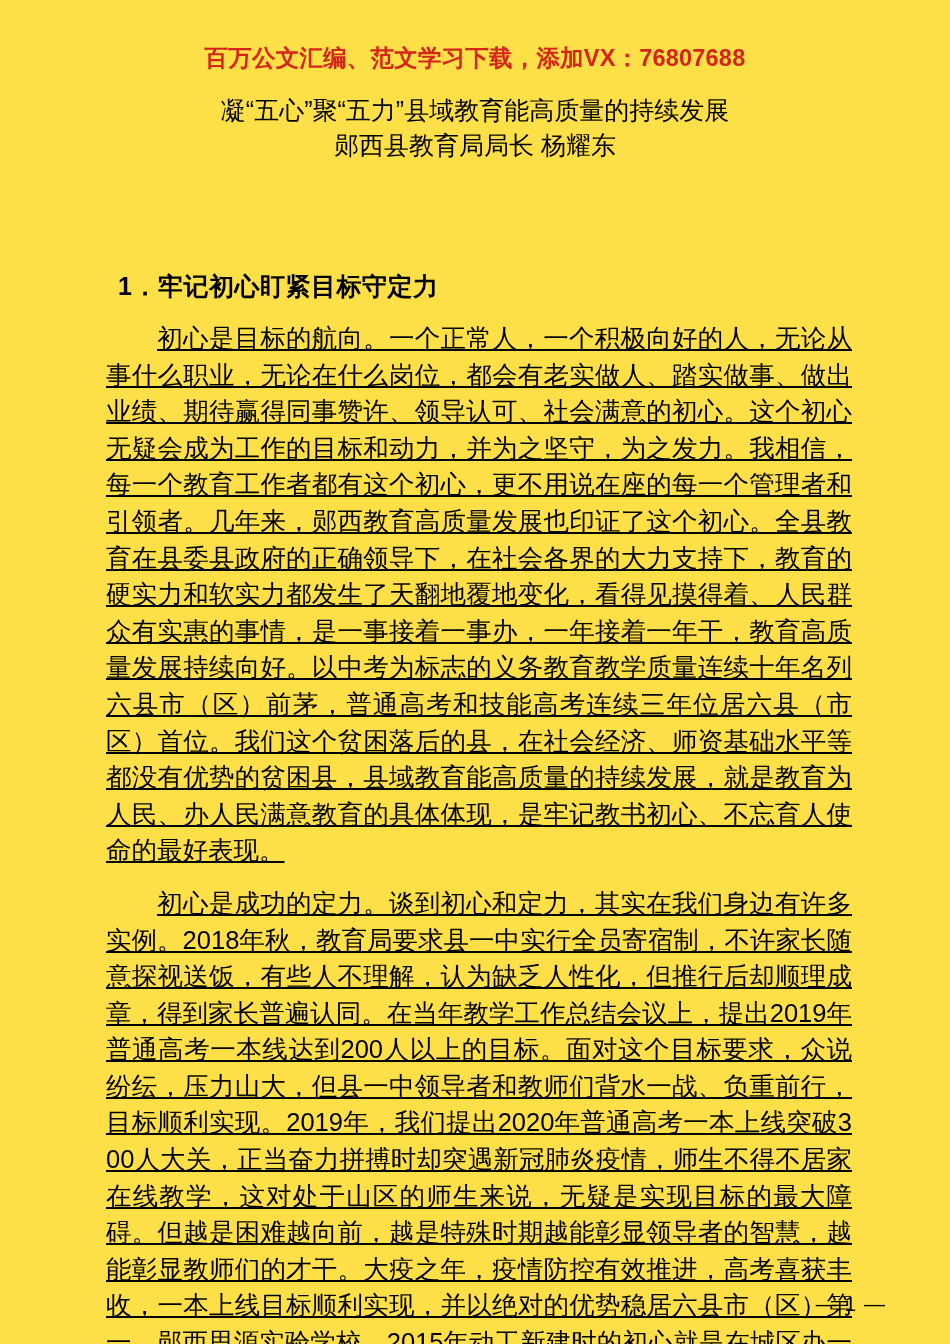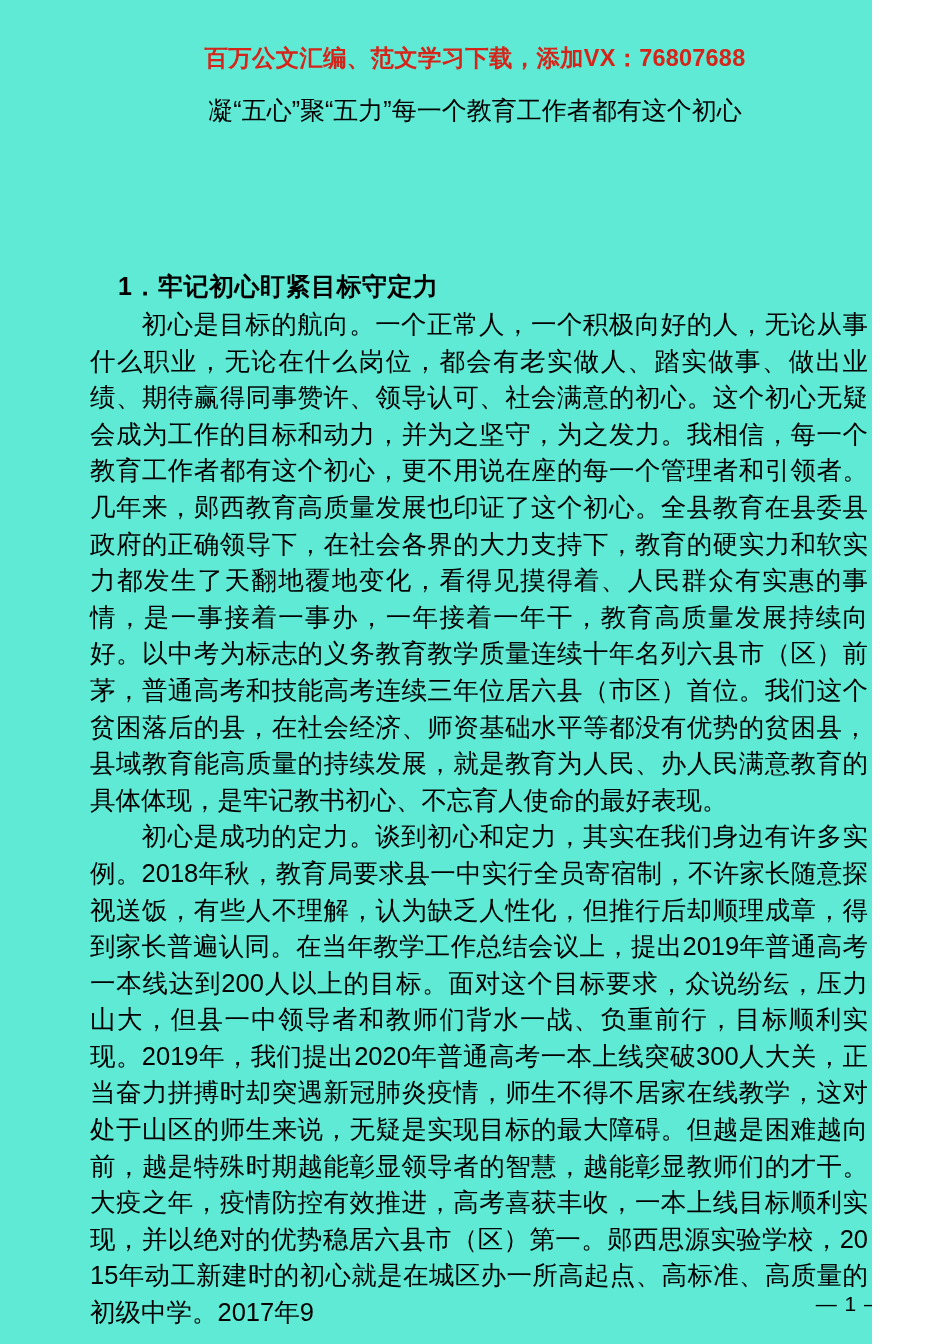--- a/index.html
+++ b/index.html
@@ -7,23 +7,23 @@
     margin: 0;
     padding: 0;
     background: #ffffff;
   }
   body {
     font-family: "Liberation Sans", "DejaVu Sans", sans-serif;
     color: #000000;
   }
   .page {
     position: relative;
-    width: 872px;
+    width: 950px;
     height: 1344px;
-    background: #5eead4;
+    background: #fde047;
     overflow: hidden;
     box-sizing: border-box;
     padding-left: 24px;
   }
 
   
   .promo-header {
     position: absolute;
     top: 42px;
     left: 0;
@@ -63,26 +63,27 @@
     font-size: 25px;
     line-height: 36px;
     font-weight: 700;
     margin: 0 0 2px 0;
     padding-left: 28px;
     letter-spacing: 0.5px;
   }
   .para {
     font-size: 25.5px;
     line-height: 36.6px;
-    margin: 0;
+    margin: 16px;
     text-align: justify;
     text-align-last: left;
     text-justify: inter-character;
     letter-spacing: 0px;
     word-break: break-all;
+    text-decoration: underline;
   }
   .para .indent {
     display: inline-block;
     width: 2em;
   }
 
   
   .footer {
     position: absolute;
     top: 1292px;
@@ -95,21 +96,22 @@
   }
 </style>
 </head>
 <body>
 
 <div class="page">
 
   <div class="promo-header">百万公文汇编、范文学习下载，添加VX：76807688</div>
 
   <div class="title-block">
-    <div class="title-line">凝“五心”聚“五力”每一个教育工作者都有这个初心</div>
+    <div class="title-line">凝“五心”聚“五力”县域教育能高质量的持续发展</div>
+    <div class="title-line">郧西县教育局局长 杨耀东</div>
   </div>
 
   <div class="body-block">
     <h2 class="section-heading">1．牢记初心盯紧目标守定力</h2>
 
     <p class="para"><span class="indent"></span><span>初心是目标的航向。一个正常人，一个积极向好的人，无论从事什么职业，无论在什么岗位，都会有老实做人、踏实做事、做出业绩、期待赢得同事赞许、领导认可、社会满意的初心。这个初心无疑会成为工作的目标和动力，并为之坚守，为之发力。我相信，每一个教育工作者都有这个初心，更不用说在座的每一个管理者和引领者。几年来，郧西教育高质量发展也印证了这个初心。全县教育在县委县政府的正确领导下，在社会各界的大力支持下，教育的硬实力和软实力都发生了天翻地覆地变化，看得见摸得着、人民群众有实惠的事情，是一事接着一事办，一年接着一年干，教育高质量发展持续向好。以中考为标志的义务教育教学质量连续十年名列六县市（区）前茅，普通高考和技能高考连续三年位居六县（市区）首位。我们这个贫困落后的县，在社会经济、师资基础水平等都没有优势的贫困县，县域教育能高质量的持续发展，就是教育为人民、办人民满意教育的具体体现，是牢记教书初心、不忘育人使命的最好表现。</span></p>
 
     <p class="para"><span class="indent"></span><span>初心是成功的定力。谈到初心和定力，其实在我们身边有许多实例。2018年秋，教育局要求县一中实行全员寄宿制，不许家长随意探视送饭，有些人不理解，认为缺乏人性化，但推行后却顺理成章，得到家长普遍认同。在当年教学工作总结会议上，提出2019年普通高考一本线达到200人以上的目标。面对这个目标要求，众说纷纭，压力山大，但县一中领导者和教师们背水一战、负重前行，目标顺利实现。2019年，我们提出2020年普通高考一本上线突破300人大关，正当奋力拼搏时却突遇新冠肺炎疫情，师生不得不居家在线教学，这对处于山区的师生来说，无疑是实现目标的最大障碍。但越是困难越向前，越是特殊时期越能彰显领导者的智慧，越能彰显教师们的才干。大疫之年，疫情防控有效推进，高考喜获丰收，一本上线目标顺利实现，并以绝对的优势稳居六县市（区）第一。郧西思源实验学校，2015年动工新建时的初心就是在城区办一所高起点、高标准、高质量的初级中学。2017年9</span></p>
   </div>
 

